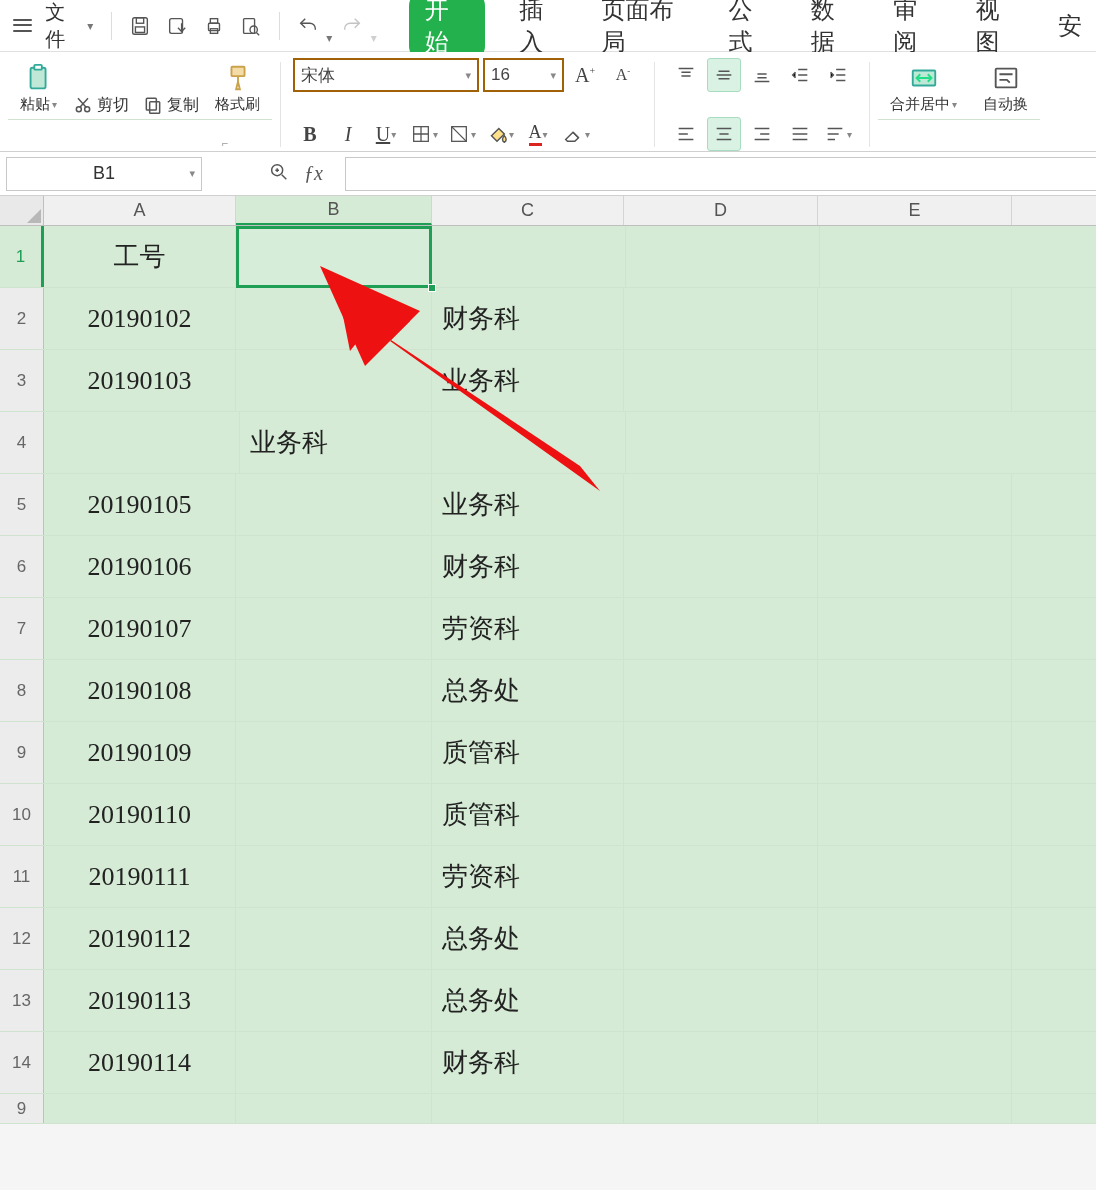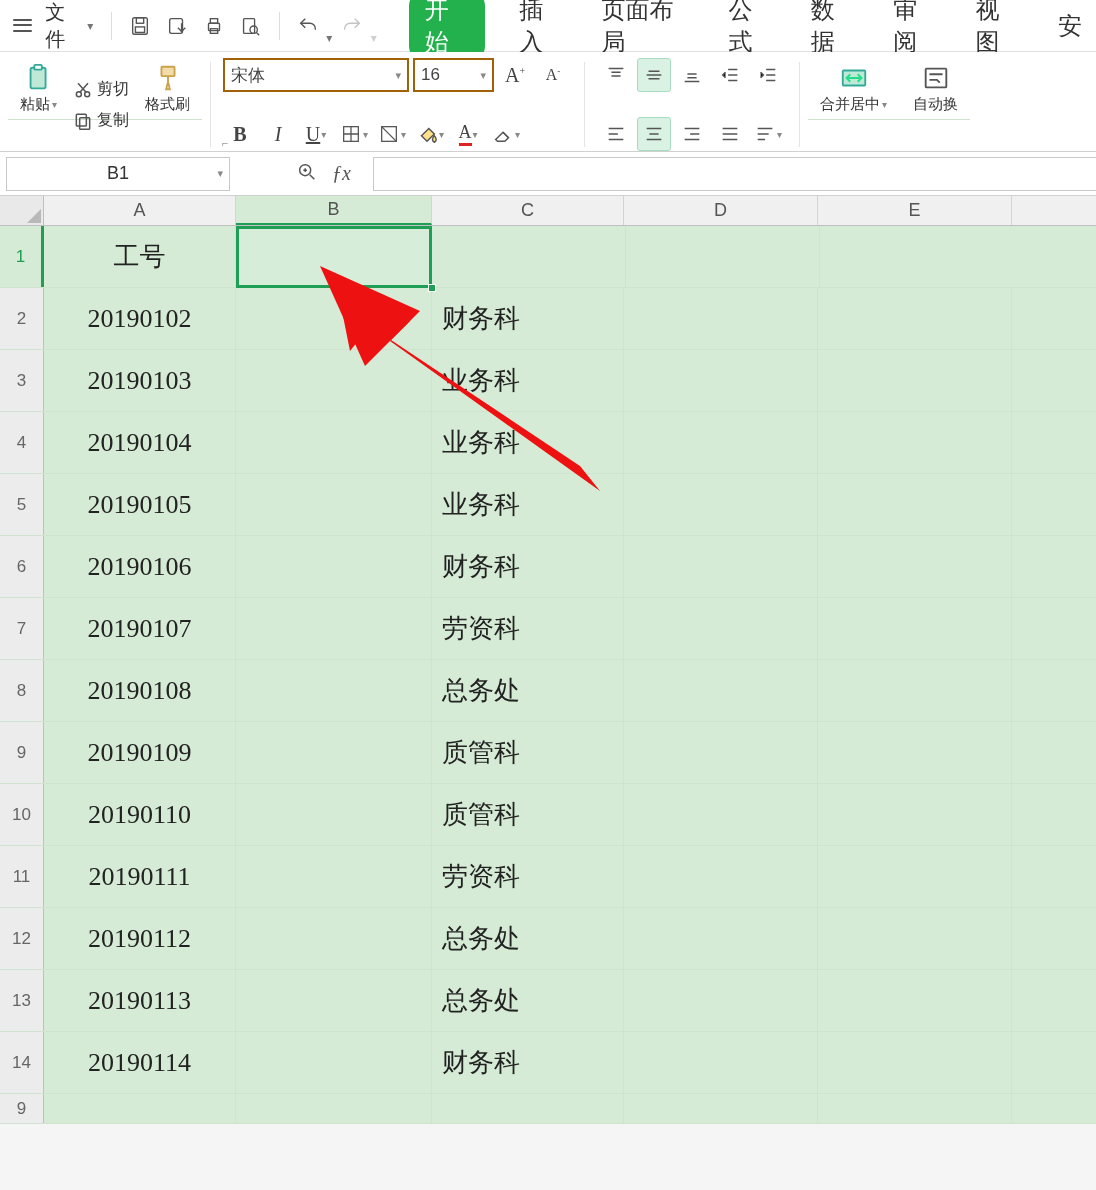--- a/index.html
+++ b/index.html
@@ -42,33 +42,33 @@
     padding:6px 8px 0;
     position:relative;
   }
   .rgroup{display:flex;flex-direction:column;align-items:center;justify-content:space-between;padding:0 6px;}
   .rgroup.row{flex-direction:row;align-items:center;gap:6px;}
   .big-btn{display:flex;flex-direction:column;align-items:center;gap:2px;padding:2px 6px;border-radius:4px;cursor:pointer;}
   .big-btn svg{width:30px;height:30px;}
   .big-btn .lbl{font-size:15px;color:#333;display:flex;align-items:center;gap:2px;}
   .small-btn{display:flex;align-items:center;gap:4px;font-size:16px;color:#333;padding:2px 4px;border-radius:4px;cursor:pointer;}
   .small-btn svg{width:20px;height:20px;}
-  .col{display:flex;flex-direction:column;gap:6px;margin-top:33px;}
+  .col{display:flex;flex-direction:row;gap:6px;margin-top:33px;}
   .vsep2{width:1px;background:#e4e4e4;margin:4px 8px;}
   .combo{height:34px;border:2px solid #a16207;background:#fff;display:flex;align-items:center;padding:0 6px;font-size:17px;color:#444;justify-content:space-between;}
   .combo .chev{font-size:11px;color:#888;}
   .btnrow{display:flex;gap:4px;}
   .sq{width:34px;height:34px;display:flex;align-items:center;justify-content:center;border-radius:3px;cursor:pointer;color:#444;}
   .sq svg{width:22px;height:22px;}
   .sq .chev{font-size:10px;color:#888;margin-left:1px;}
   .sq.active{background:#d9f2e3;border:1px solid #a7dcc0;}
   .ribbon-corner{position:absolute;right:6px;bottom:2px;font-size:11px;color:#999;}
   
   .fbar{height:44px;background:#fff;border-bottom:1px solid #d0d0d0;display:flex;align-items:center;}
-  .namebox{width:224px;height:34px;border:1px solid #c8c8c8;margin:0 6px;display:flex;align-items:center;justify-content:center;font-size:18px;color:#333;position:relative;background:#fff;}
+  .namebox{width:196px;height:34px;border:1px solid #c8c8c8;margin:0 6px;display:flex;align-items:center;justify-content:center;font-size:18px;color:#333;position:relative;background:#fff;}
   .namebox .chev{position:absolute;right:6px;font-size:11px;color:#888;}
   .fx-icons{display:flex;align-items:center;gap:14px;margin:0 22px 0 60px;color:#555;}
   .fx-icons svg{width:22px;height:22px;stroke:#555;fill:none;stroke-width:1.6;}
   .fx-label{font-style:italic;font-family:"Times New Roman",serif;font-size:20px;color:#555;}
   .formula-input{flex:1;height:34px;border:1px solid #c8c8c8;border-right:none;margin-right:0;background:#fff;}
   
   .sheet{position:relative;background:#d5ebd5;}
   .colhdrs{display:flex;height:30px;background:#f0f0f0;border-bottom:1px solid #bfbfbf;}
   .corner{width:44px;border-right:1px solid #bfbfbf;background:#e9e9e9;display:flex;align-items:flex-end;justify-content:flex-end;}
   .corner svg{width:14px;height:14px;fill:#b8b8b8;margin:0 2px 2px 0;}
@@ -397,21 +397,20 @@
       <div class="row">
         <div class="rowhdr">3</div>
         <div class="cell cA" style="justify-content: center;">20190103</div>
         <div class="cell cB"></div>
         <div class="cell cC" style="justify-content: flex-start;">业务科</div>
         <div class="cell cD"></div>
         <div class="cell cE"></div>
       </div>
       <div class="row">
         <div class="rowhdr">4</div>
-        <div class="cell cA" style="justify-content: center;">20190104</div>
         <div class="cell cB"></div>
         <div class="cell cC" style="justify-content: flex-start;">业务科</div>
         <div class="cell cD"></div>
         <div class="cell cE"></div>
       </div>
       <div class="row">
         <div class="rowhdr">5</div>
         <div class="cell cA" style="justify-content: center;">20190105</div>
         <div class="cell cB"></div>
         <div class="cell cC" style="justify-content: flex-start;">业务科</div>

